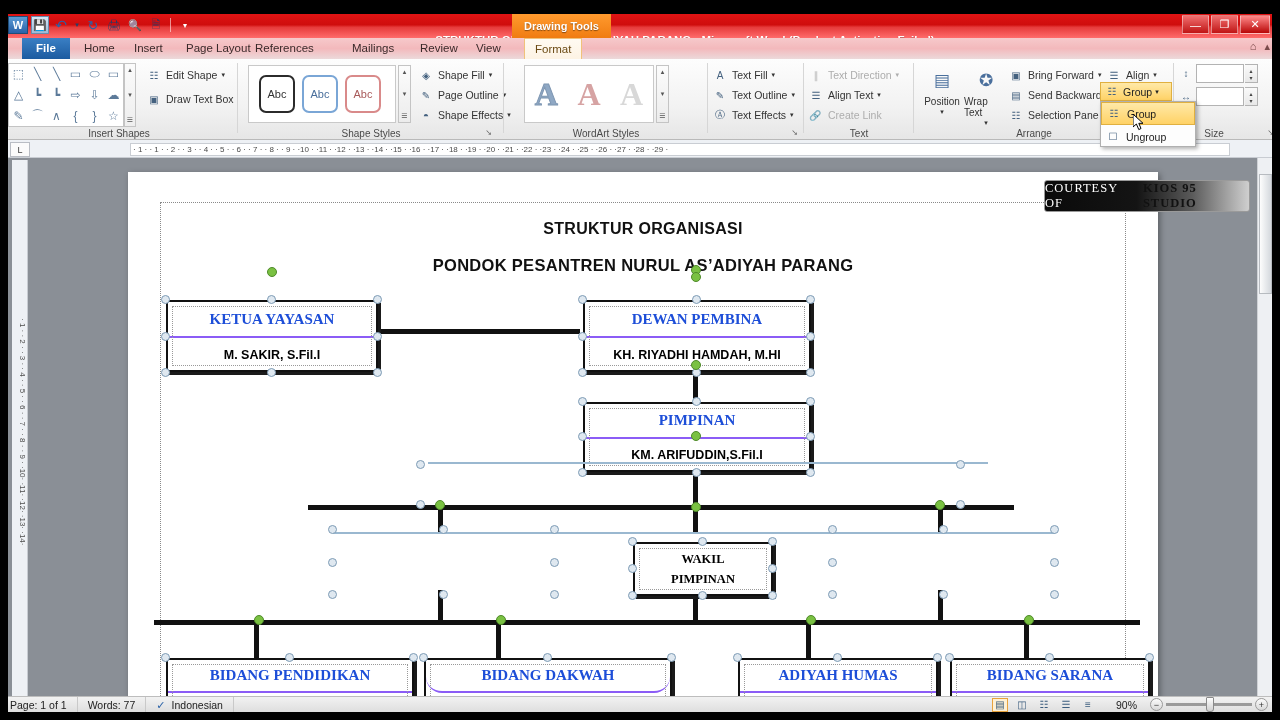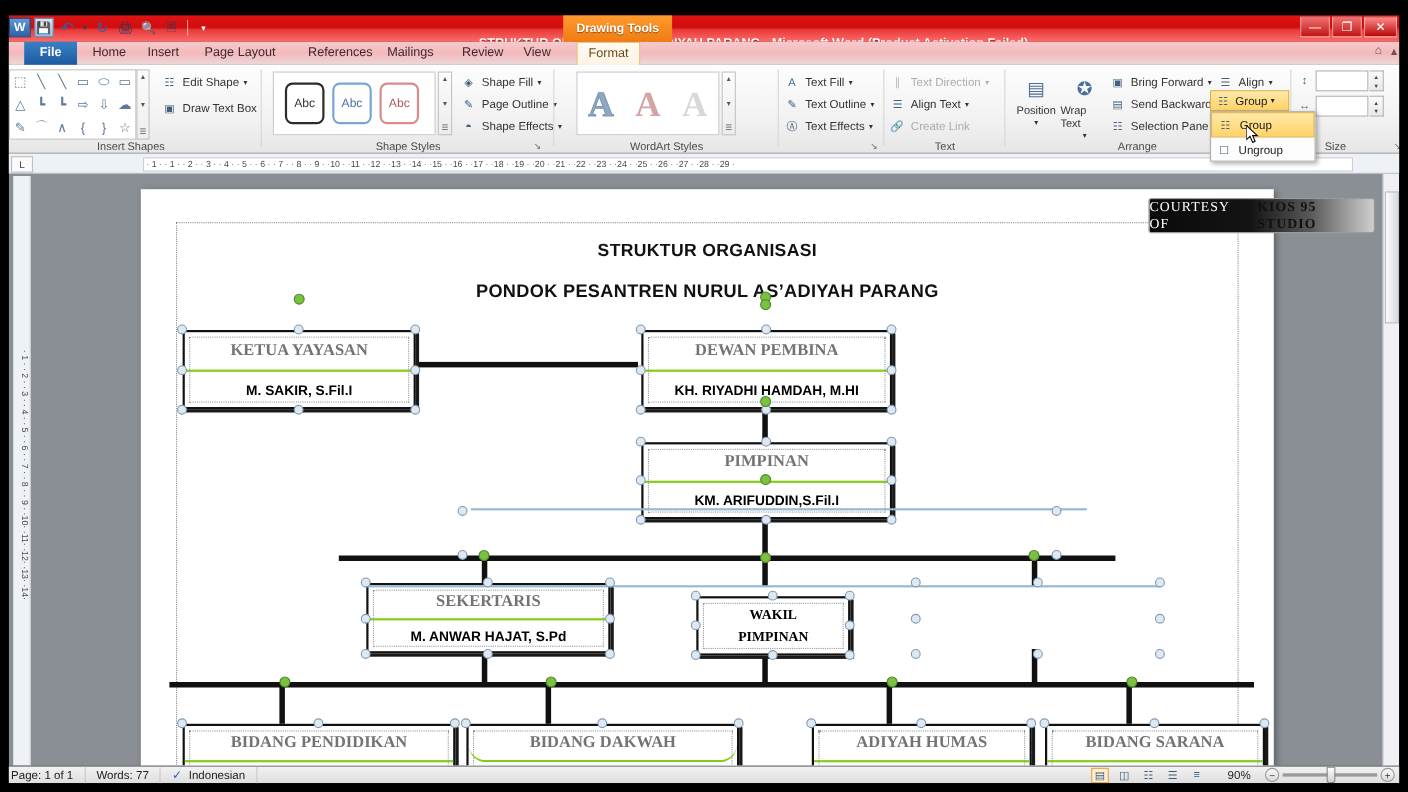--- a/index.html
+++ b/index.html
@@ -224,22 +224,22 @@
     position:absolute; width:100%; text-align:center;
     font-family:"Liberation Sans",sans-serif; font-weight:bold; color:#111;
   }
 
   
   .node {
     position:absolute; background:#fff; border:2.5px solid #111;
     box-shadow:3px 3px 0 #1a1a1a;
   }
   .node .nhead {
-    border-bottom:2px solid #84cc16; text-align:center;
-    font-family:"Liberation Serif",serif; font-weight:bold; color:#737373;
+    border-bottom:2px solid #8b5cf6; text-align:center;
+    font-family:"Liberation Serif",serif; font-weight:bold; color:#1d4ed8;
     display:flex;align-items:center;justify-content:center;
   }
   .node .nbody {
     text-align:center; font-family:"Liberation Sans",sans-serif; font-weight:bold;
     color:#000; display:flex;align-items:center;justify-content:center;
   }
   .node .nlist {
     font-family:"Liberation Sans",sans-serif; font-weight:bold; color:#000;
     padding:3px 4px 0 8px; font-size:11.5px; line-height:17px;
   }
@@ -339,21 +339,21 @@
     <div class="wbtn">—</div>
     <div class="wbtn">❐</div>
     <div class="wbtn close">✕</div>
   </div>
 
   <div class="tabstrip">
     <div class="tab file" style="left:22px;width:48px;text-align:center;">File</div>
     <div class="tab" style="left:74px;">Home</div>
     <div class="tab" style="left:124px;">Insert</div>
     <div class="tab" style="left:176px;">Page Layout</div>
-    <div class="tab" style="left:270px;">References</div>
+    <div class="tab" style="left:245px;">References</div>
     <div class="tab" style="left:342px;">Mailings</div>
     <div class="tab" style="left:410px;">Review</div>
     <div class="tab" style="left:466px;">View</div>
     <div class="tab active" style="left:524px;">Format</div>
     <div class="tab-help">
       <span>⌂</span>
       <span>▴</span>
     </div>
   </div>
 
@@ -619,25 +619,20 @@
         <div class="nbody" style="height:33px;font-size:12.5px;">KH. RIYADHI HAMDAH, M.HI</div>
         <div class="innerdash"></div>
       </div>
 
       <div class="node" style="left:455px;top:230px;width:228px;height:70px;">
         <div class="nhead" style="height:35px;font-size:15px;">PIMPINAN</div>
         <div class="nbody" style="height:32px;font-size:12.5px;">KM. ARIFUDDIN,S.Fil.I</div>
         <div class="innerdash"></div>
       </div>
 
-      <div class="node" style="left:205px;top:358px;width:222px;height:64px;">
-        <div class="nhead" style="height:32px;font-size:15px;">SEKERTARIS</div>
-        <div class="nbody" style="height:29px;font-size:12.5px;">M. ANWAR HAJAT, S.Pd</div>
-        <div class="innerdash"></div>
-      </div>
 
       <div class="node" style="left:505px;top:370px;width:140px;height:54px;">
         <div class="nbody" style="height:100%;flex-direction:column;font-family:'Liberation Serif',serif;font-size:12.5px;line-height:20px;">
           <span>WAKIL</span>
           <span>PIMPINAN</span>
         </div>
         <div class="innerdash"></div>
       </div>
 
 

